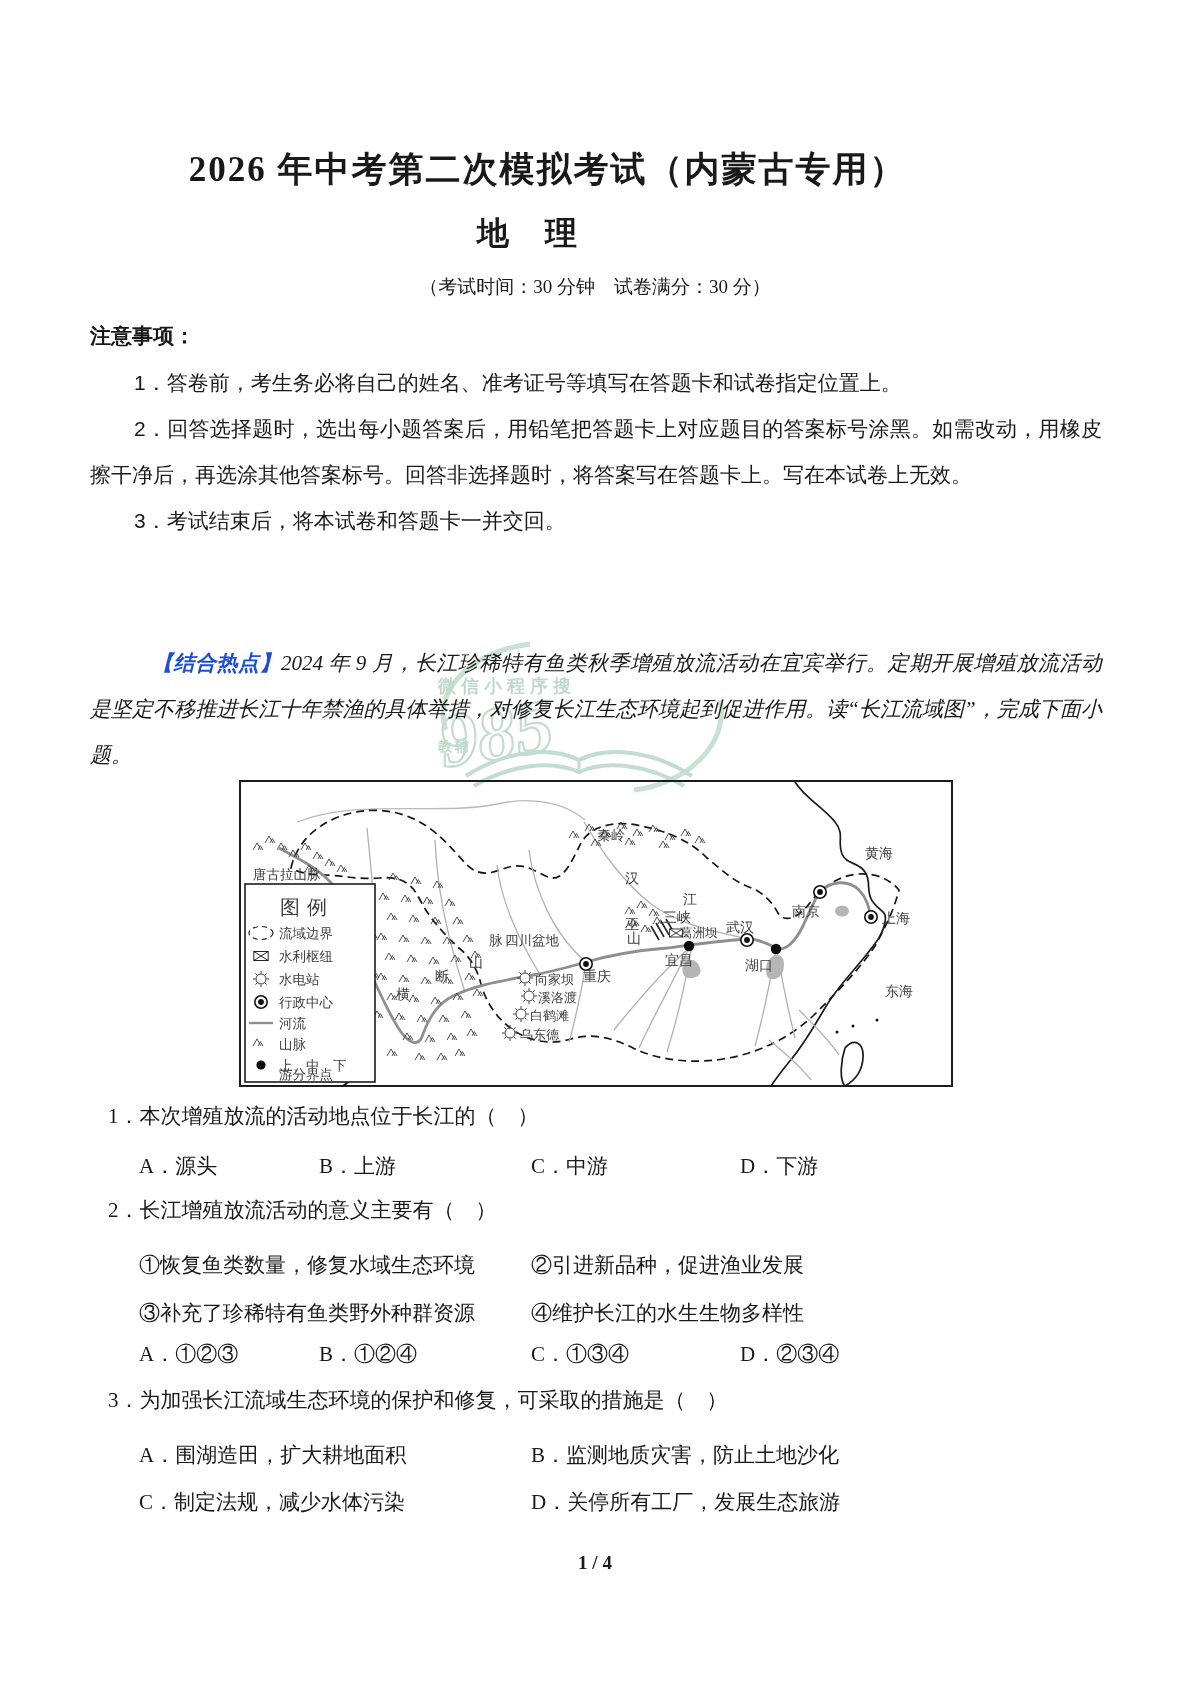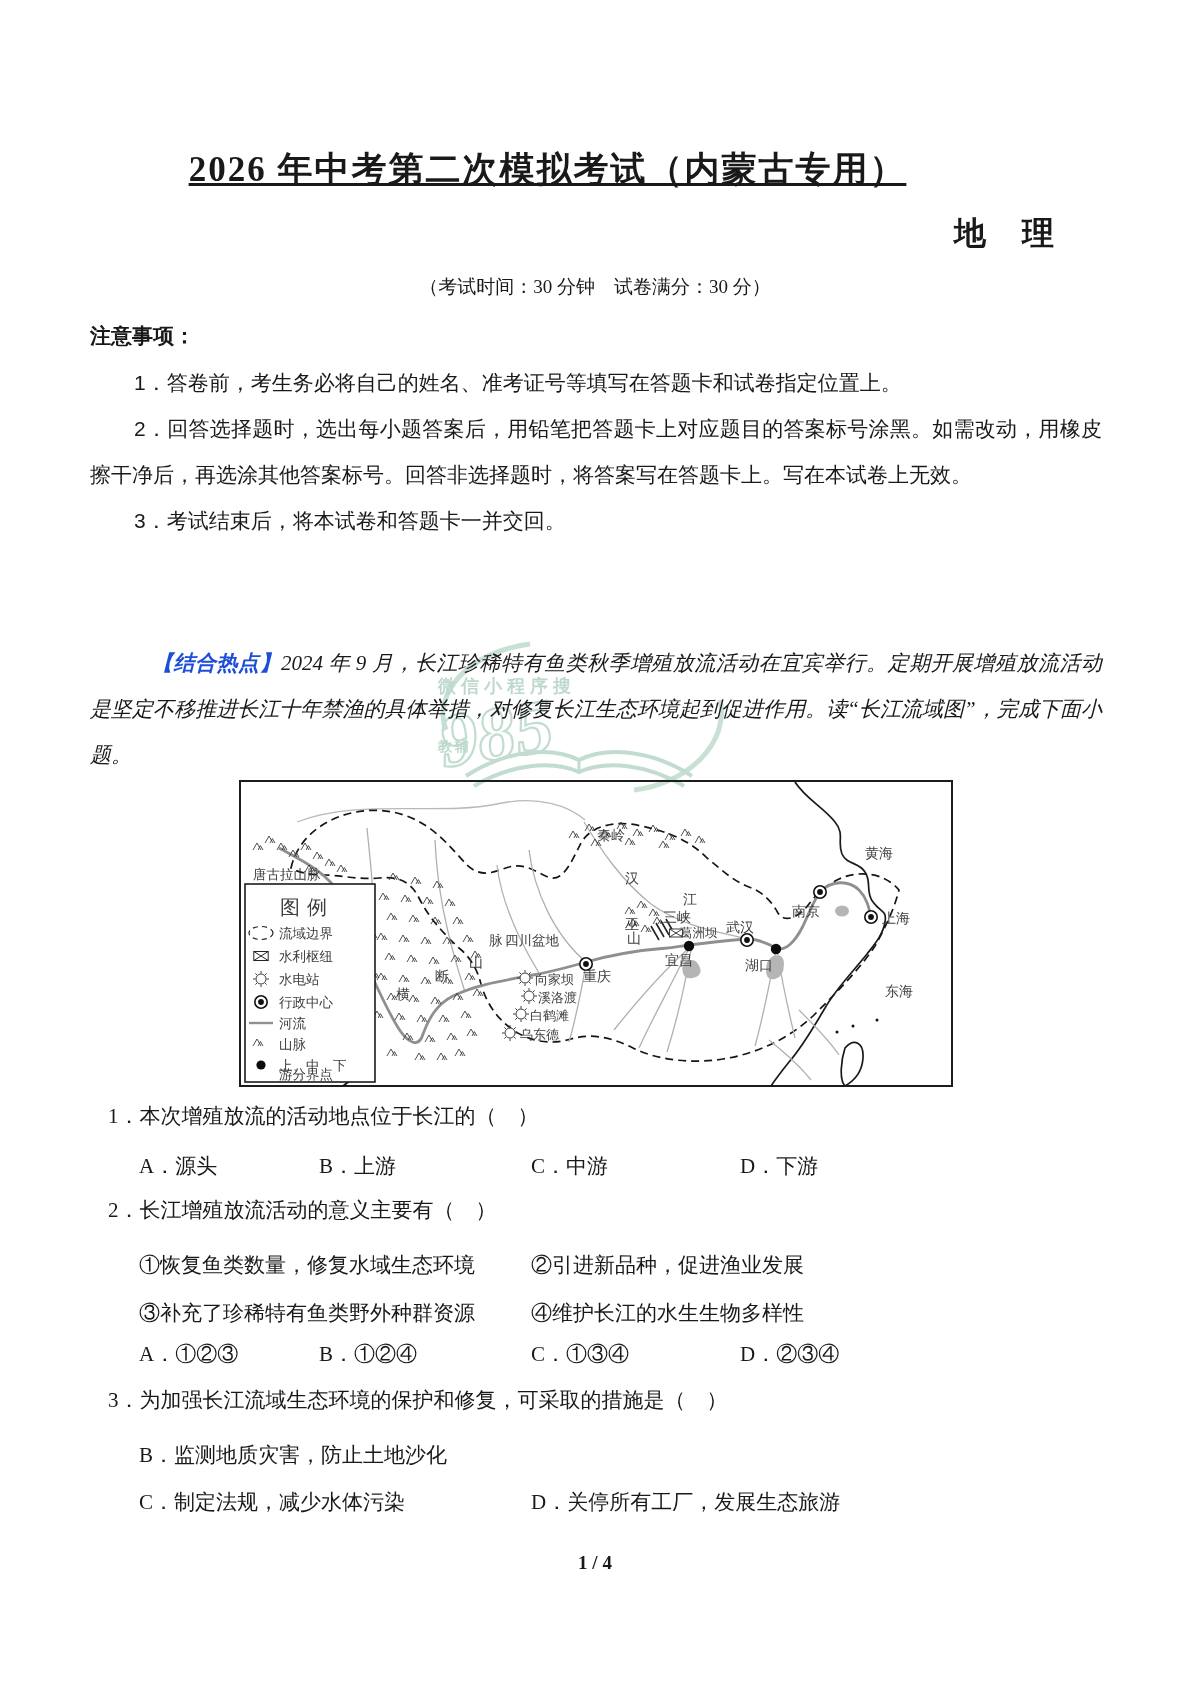--- a/index.html
+++ b/index.html
@@ -1,21 +1,21 @@
 <!DOCTYPE html>
 <html><head>
 <meta charset="utf-8">
 <style>
   html,body{margin:0;padding:0;background:#888;}
   .page{position:relative;width:1190px;height:1683px;margin:0 auto;background:#ffffff;
         font-family:"Liberation Serif",serif;color:#191919;overflow:hidden;}
   .abs{position:absolute;}
   
-  .title{left:0;top:146px;width:1095px;text-align:center;font-size:35px;font-weight:bold;letter-spacing:2px;text-decoration:underline;}
-  .subject{left:0;top:212px;width:1068px;text-align:right;font-size:32px;font-weight:bold;letter-spacing:14px;}
+  .title{left:0;top:146px;width:1095px;text-align:center;font-size:35px;font-weight:bold;letter-spacing:2px;}
+  .subject{left:0;top:212px;width:1068px;text-align:center;font-size:32px;font-weight:bold;letter-spacing:14px;}
   .examinfo{left:0;top:274px;width:1190px;text-align:center;font-size:19px;}
   
   .notices-h{left:90px;top:322px;font-size:21px;font-weight:bold;font-family:"Liberation Sans",sans-serif;}
   .note{left:90px;width:1012px;font-size:21px;line-height:46px;margin:0;
         font-family:"Liberation Sans",sans-serif;text-align:justify;text-indent:44px;}
   .n1{top:360px;} .n2{top:406px;} .n3{top:498px;}
   
   .section{left:90px;top:546px;width:1012px;font-size:21.5px;font-weight:bold;line-height:46px;
            margin:0;padding-left:44px;text-indent:-44px;text-align:justify;}
   
@@ -332,20 +332,21 @@
     <span>C．①③④</span>
     <span>D．②③④</span>
   </div>
   <div class="abs optrow2 r-q2s2">
     <span>③补充了珍稀特有鱼类野外种群资源</span>
     <span>④维护长江的水生生物多样性</span>
   </div>
 
   <p class="abs stem q3s"><span>3．</span><span>为加强长江流域生态环境的保护和修复，可采取的措施是（　）</span></p>
   <div class="abs optrow2 r-q3o1">
+    <span>A．围湖造田，扩大耕地面积</span>
     <span>B．监测地质灾害，防止土地沙化</span>
   </div>
   <div class="abs optrow2 r-q3o2">
     <span>C．制定法规，减少水体污染</span>
     <span>D．关停所有工厂，发展生态旅游</span>
   </div>
 
   <div class="abs footer">1 / 4</div>
 </div>
 

